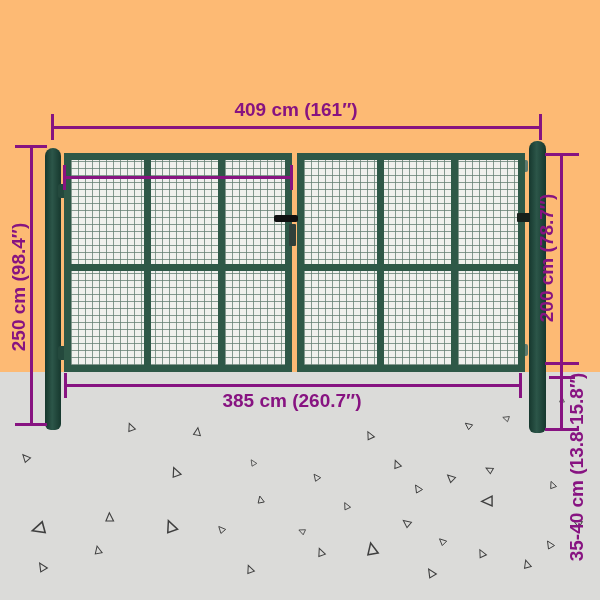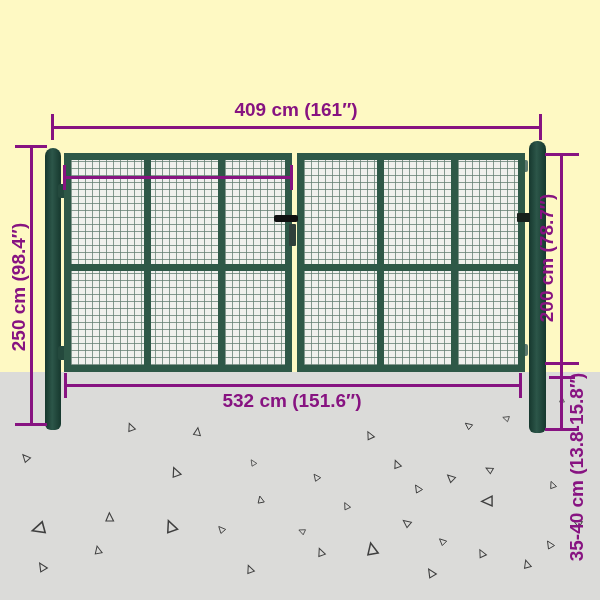--- a/index.html
+++ b/index.html
@@ -6,21 +6,21 @@
     --purple:#871381;
     --frame:#2e5847;
     --post:#20473c;
     --mesh-line:rgba(96,124,111,.75);
     --mesh-bg:#f0f1ed;
     --ground:#dbdbd9;
     --tri:#3f3f3f;
   }
   html,body{margin:0;padding:0;}
   body{font-family:"Liberation Sans",sans-serif;background:#fff;}
-  #stage{position:relative;width:600px;height:600px;background:#fef9c3;overflow:hidden;}
+  #stage{position:relative;width:600px;height:600px;background:#fdba74;overflow:hidden;}
   .abs{position:absolute;}
 
   
   #ground{left:0;top:372px;width:600px;height:228px;background:var(--ground);}
 
   
   .post{background:linear-gradient(90deg,#16382e 0%,#2c5649 45%,#16382e 100%);}
   #post-left{left:45px;top:148px;width:16px;height:282px;border-radius:8px 8px 6px 6px;}
   #post-right{left:529px;top:141px;width:17px;height:292px;border-radius:8px 8px 6px 6px;}
 
@@ -230,21 +230,21 @@
   <div id="dim-top-tick-r" class="abs dim"></div>
   <div id="dim-top-label" class="abs dim-label h-label">409 cm (161″)</div>
 
   <div id="dim-inner-line" class="abs dim"></div>
   <div id="dim-inner-tick-l" class="abs dim"></div>
   <div id="dim-inner-tick-r" class="abs dim"></div>
 
   <div id="dim-bottom-line" class="abs dim"></div>
   <div id="dim-bottom-tick-l" class="abs dim"></div>
   <div id="dim-bottom-tick-r" class="abs dim"></div>
-  <div id="dim-bottom-label" class="abs dim-label h-label">532 cm (151.6″)</div>
+  <div id="dim-bottom-label" class="abs dim-label h-label">385 cm (260.7″)</div>
 
   <div id="dim-left-line" class="abs dim"></div>
   <div id="dim-left-tick-t" class="abs dim"></div>
   <div id="dim-left-tick-b" class="abs dim"></div>
   <div id="dim-left-label" class="abs v-label">
     <span>250 cm (98.4″)</span>
   </div>
 
   <div id="dim-rupper-line" class="abs dim"></div>
   <div id="dim-rupper-tick-t" class="abs dim"></div>

